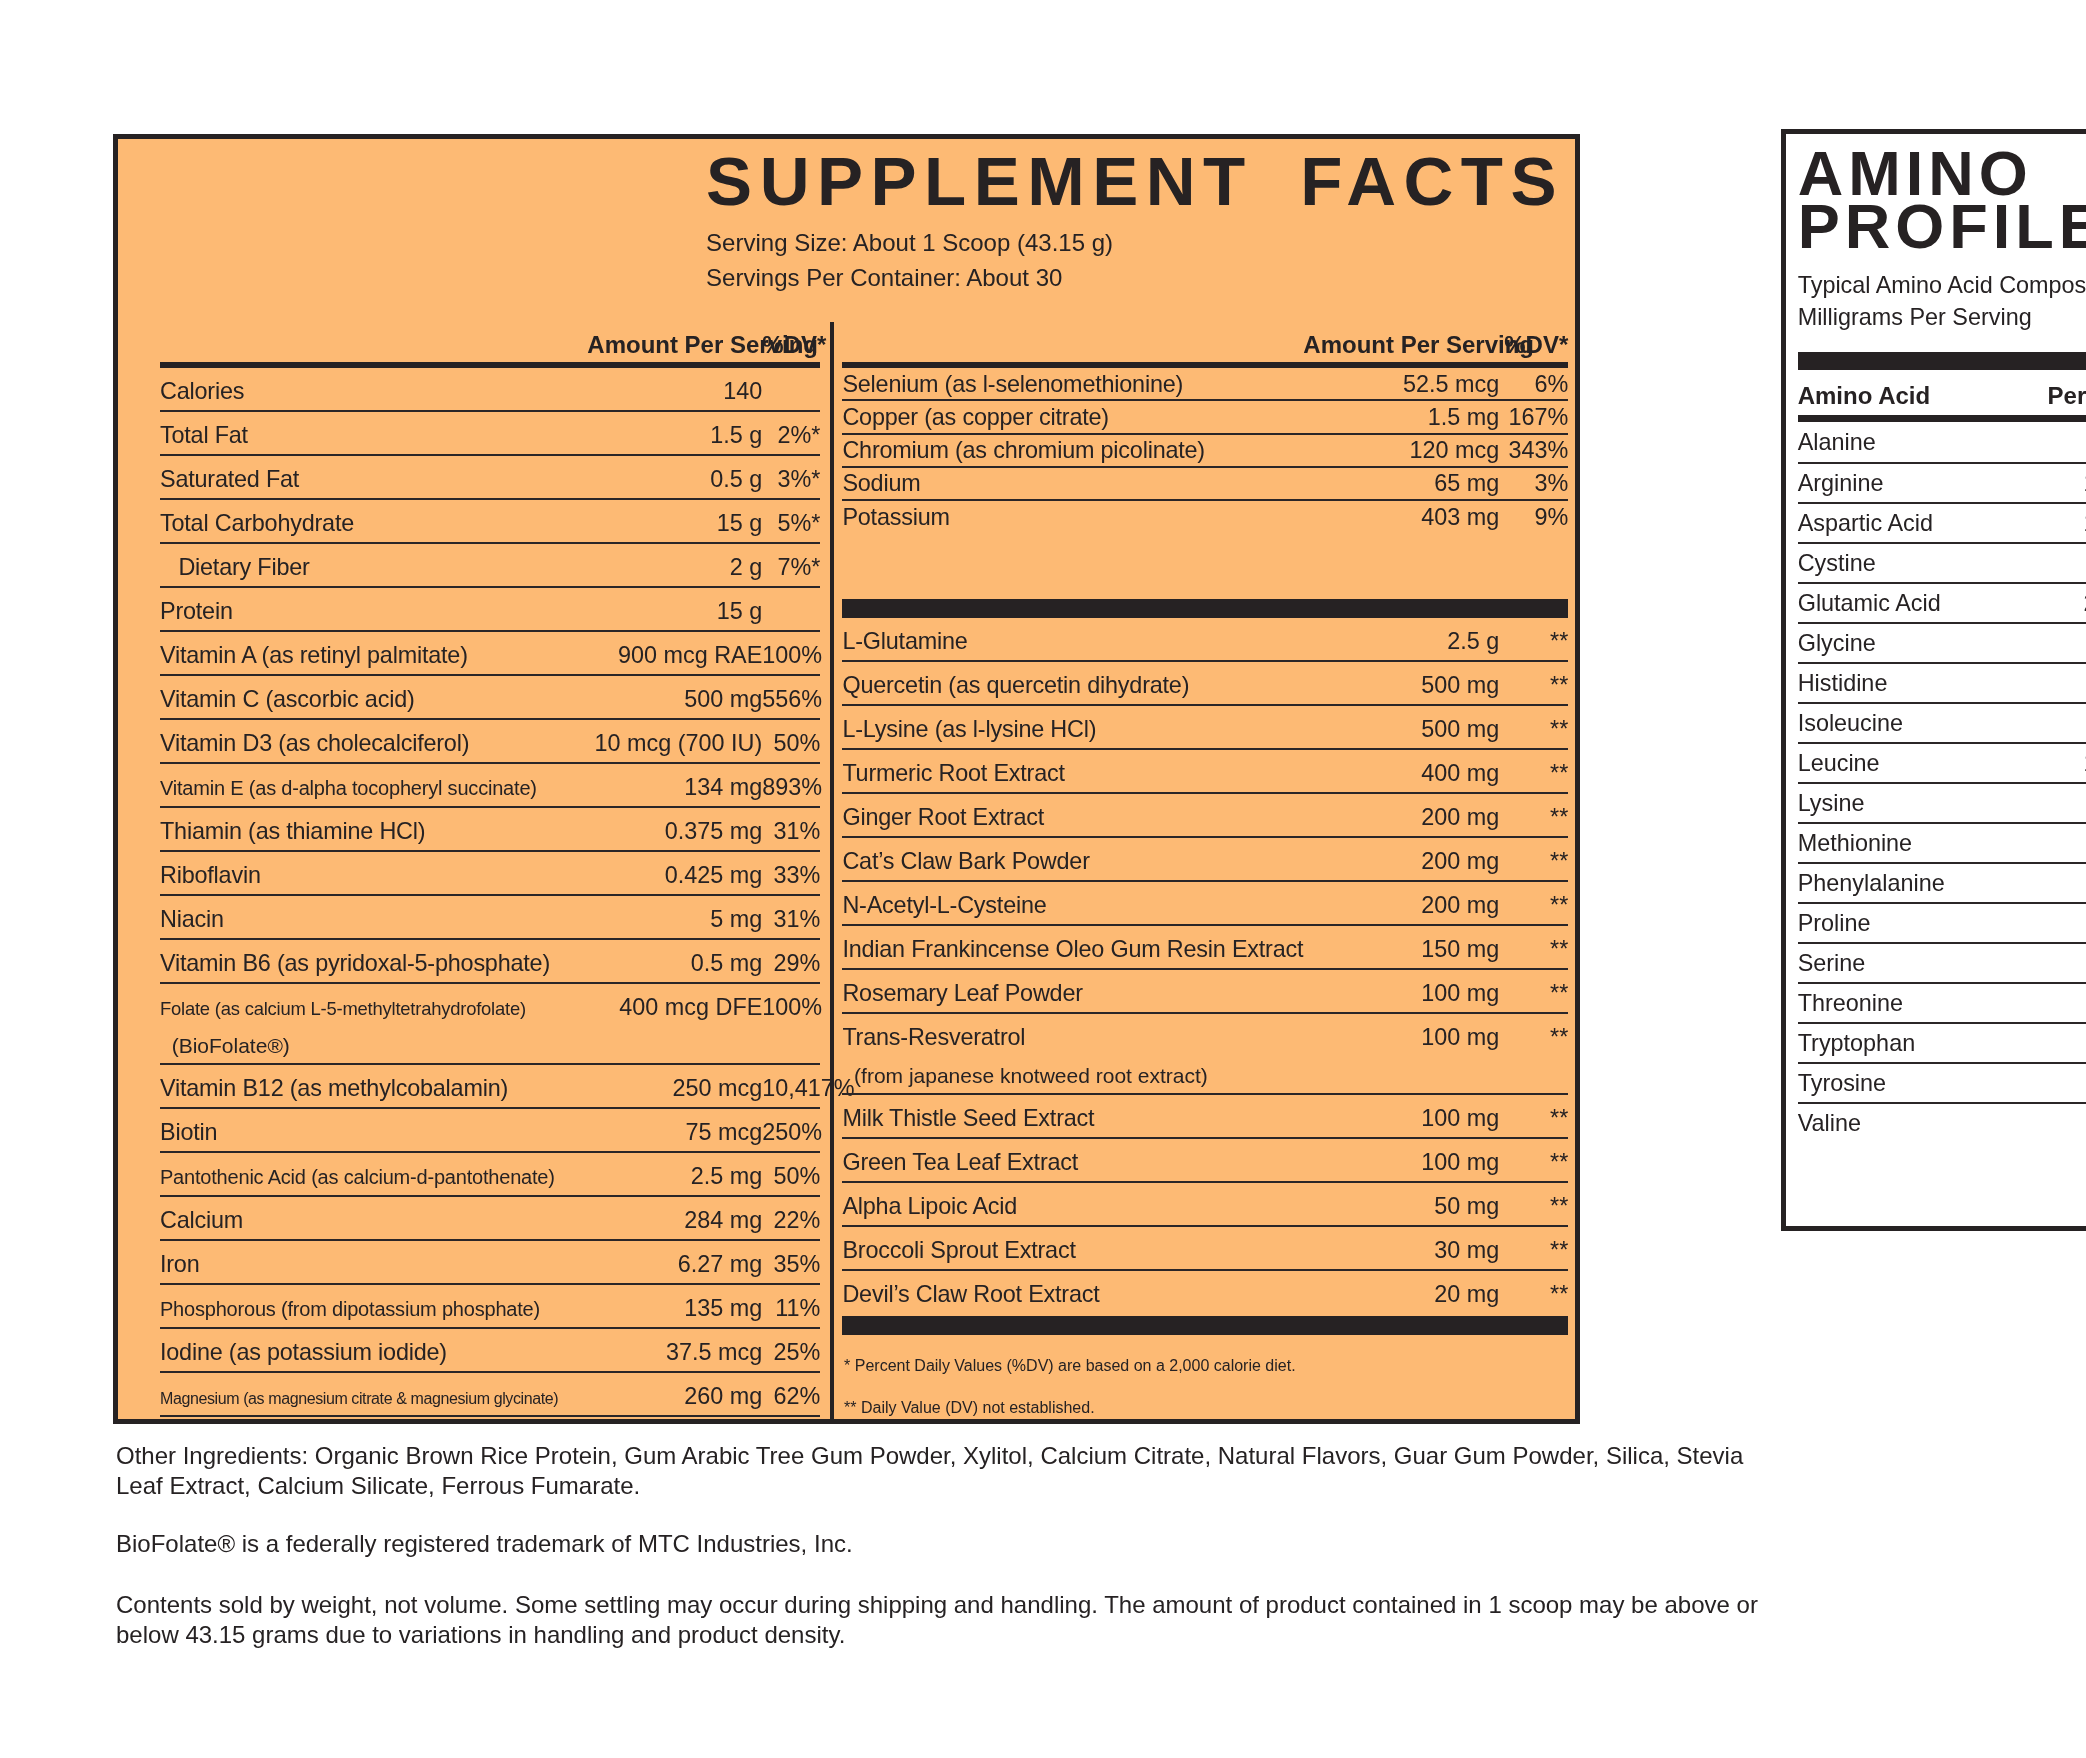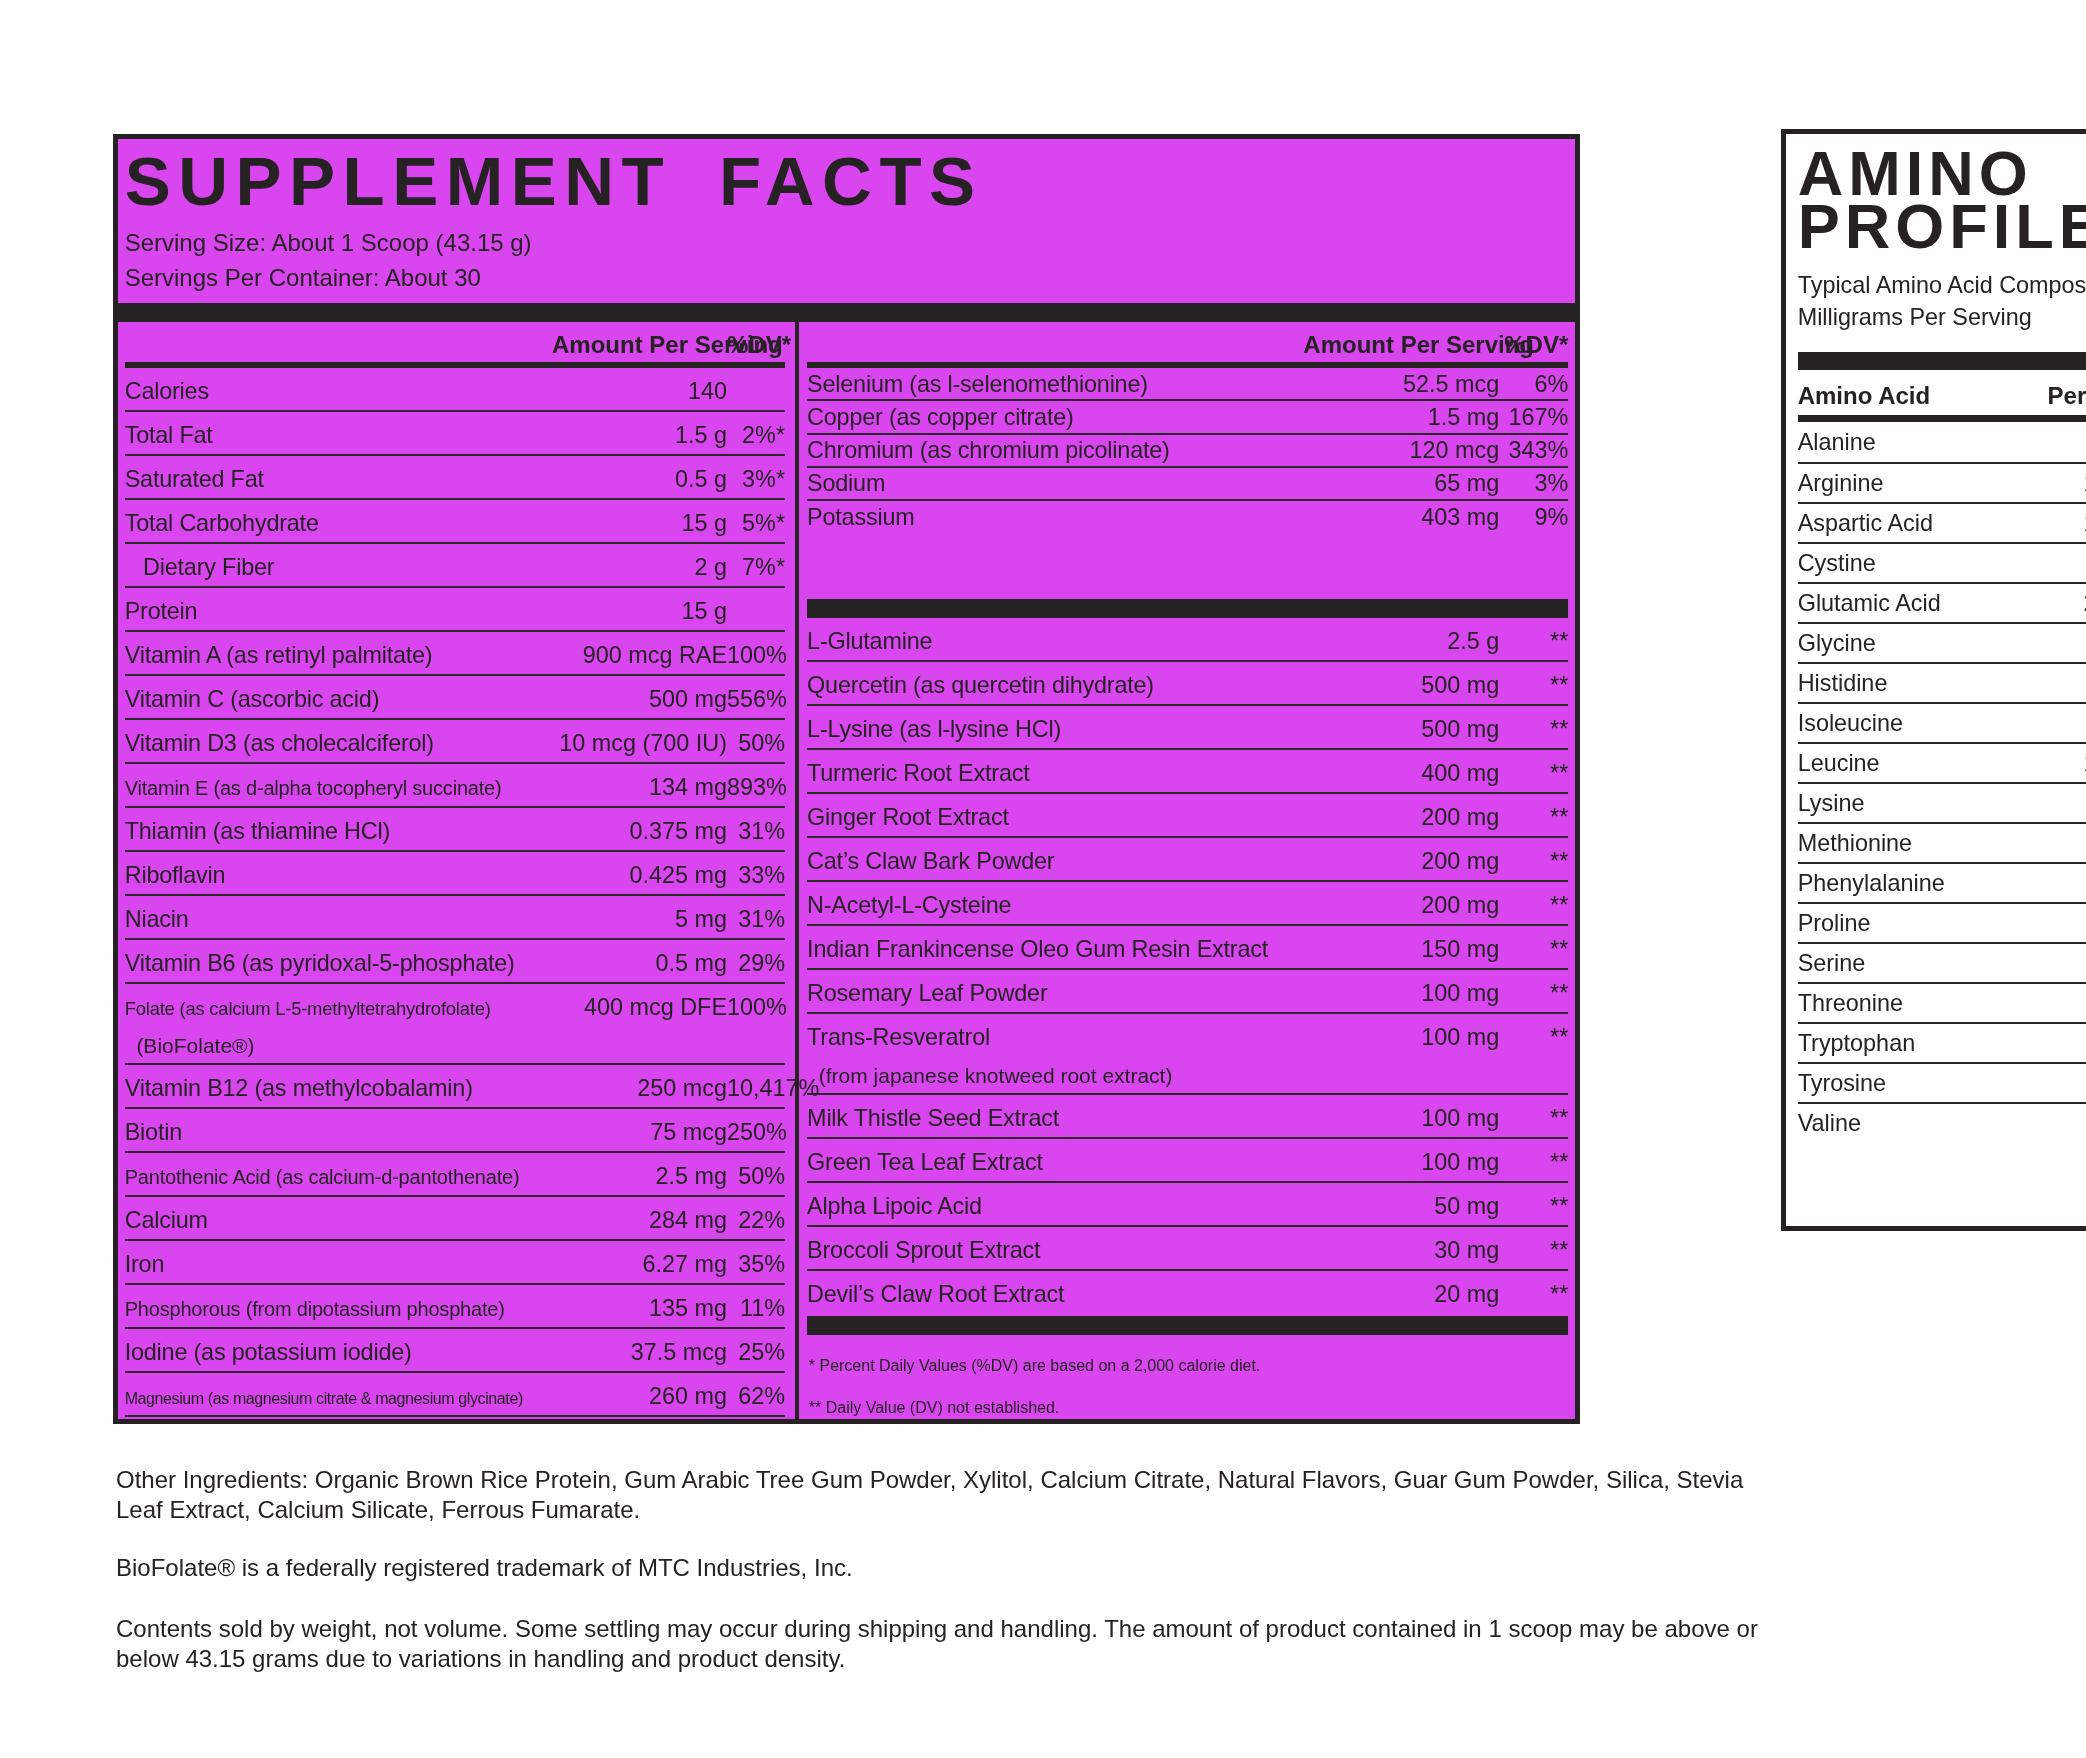--- a/index.html
+++ b/index.html
@@ -2,22 +2,22 @@
 <html style="font-size:6.7px"><head>
 <meta charset="utf-8">
 <style>
   html,body{margin:0;padding:0;background:#ffffff;}
   body{width:2269px;height:1758px;position:relative;overflow:hidden;
        font-family:"Liberation Sans","DejaVu Sans",sans-serif;color:#262223;}
   .canvas{position:absolute;inset:0;background:#fff;}
 
   
   .facts-box{position:absolute;left:113px;top:134px;width:1467px;height:1290px;
-    border:5.8px solid #262223;box-sizing:border-box;background:#d946ef;
-    display:flex;flex-direction:column;overflow:hidden;}
+    border:5.8px solid #262223;box-sizing:border-box;background:#fdba74;
+    display:flex;flex-direction:column;overflow:hidden;align-items:flex-end;}
   .sf-head{padding:7.5px 11px 0 6.7px;}
   .sf-title{font-size:69px;font-weight:bold;letter-spacing:7.5px;word-spacing:21px;
     line-height:1.02;white-space:nowrap;}
   .sf-serving{font-size:24px;margin-top:12.5px;}
   .sf-servings{font-size:24px;margin-top:6.7px;margin-bottom:11px;}
   .bar{background:#262223;height:19px;flex:none;}
   .thinbar{background:#262223;height:6.7px;flex:none;}
 
   .columns{flex:1;display:flex;align-items:stretch;overflow:hidden;}
   .col{display:flex;flex-direction:column;box-sizing:border-box;}
@@ -63,21 +63,21 @@
   .am-thinbar{background:#262223;height:7px;flex:none;}
   .arows{flex:none;}
   .arow{display:flex;align-items:center;min-height:40px;box-sizing:border-box;
     font-size:23.4px;padding:1.7px 0;}
   .arows .arow + .arow{border-top:2.1px solid #2b2627;}
   .arow .name{flex:1;white-space:nowrap;}
   .arow .amt{text-align:right;white-space:nowrap;}
 
   
   .footer{position:absolute;left:116px;top:1441px;width:1711px;font-size:24px;line-height:30px;}
-  .footer .p1{max-width:1640px;margin-top:24px;}
+  .footer .p1{max-width:1640px;}
   .footer .p2{margin-top:27.5px;max-width:1670px;}
   .footer .p3{margin-top:31px;max-width:1709px;}
 </style>
 </head>
 <body>
 
 <div class="canvas">
 
   <div class="facts-box">
     <div class="sf-head">

